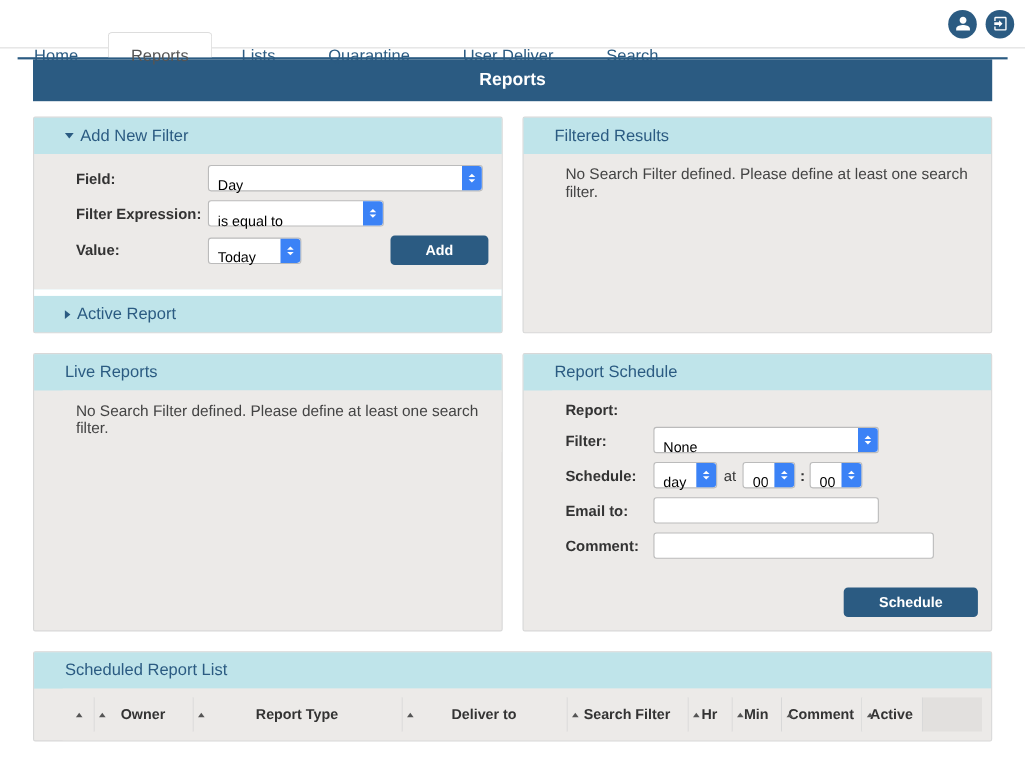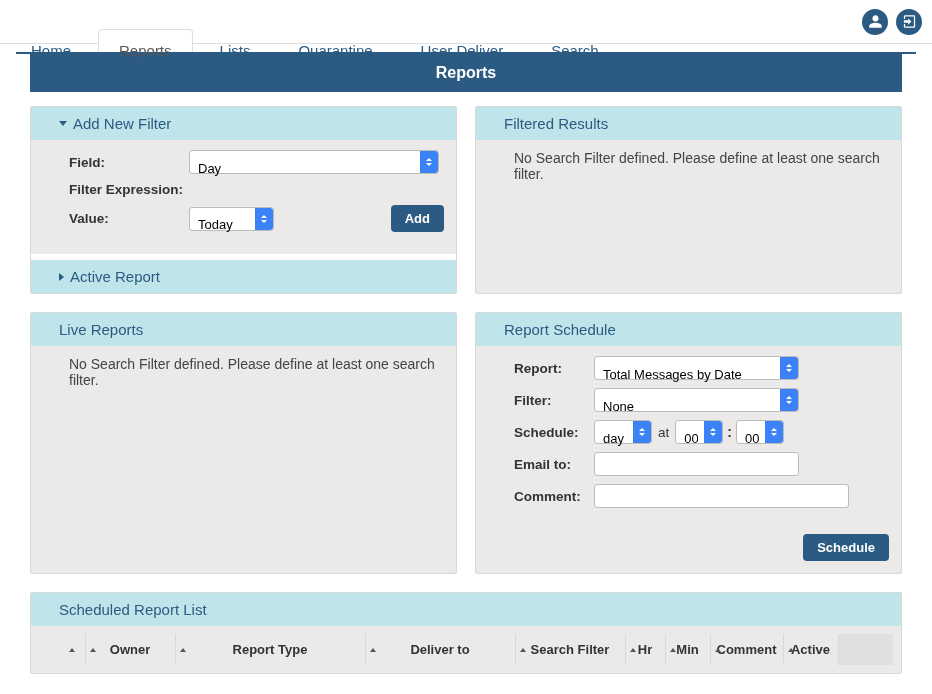--- a/index.html
+++ b/index.html
@@ -148,21 +148,21 @@
     border-right: 3px solid transparent;
   }
   .select-wrap .sel-btn::before { border-bottom: 3px solid #fff; margin-bottom: 2px; }
   .select-wrap .sel-btn::after  { border-top: 3px solid #fff; }
 
   .btn-dark {
     background: #2b5b82;
     color: #fff;
     border: none;
     border-radius: 4px;
-    padding: 6px 14px;
+    padding: 6px 32px;
     font-weight: bold;
     font-size: 13px;
     cursor: pointer;
   }
   .add-row { display: flex; align-items: center; }
   .add-row .btn-dark { margin-left: auto; }
 
   input[type=text] {
     border: 1px solid #bbb;
     border-radius: 3px;
@@ -241,20 +241,26 @@
             <label>Field:</label>
             <div class="select-wrap" style="width:250px">
               <select>
                 <option>Day</option>
               </select>
               <div class="sel-btn"></div>
             </div>
           </div>
           <div class="form-row">
             <label>Filter Expression:</label>
+            <div class="select-wrap" style="width:160px">
+              <select>
+                <option>is equal to</option>
+              </select>
+              <div class="sel-btn"></div>
+            </div>
           </div>
           <div class="form-row add-row">
             <label>Value:</label>
             <div class="select-wrap" style="width:85px">
               <select>
                 <option>Today</option>
               </select>
               <div class="sel-btn"></div>
             </div>
             <button class="btn-dark">Add</button>
@@ -281,26 +287,20 @@
       <div class="panel-body msg">No Search Filter defined. Please define at least one search filter.</div>
     </div>
 
     <div class="panel">
       <div class="panel-header">
         <span>Report Schedule</span>
       </div>
       <div class="panel-body">
         <div class="form-row sched">
           <label>Report:</label>
-          <div class="select-wrap" style="width:205px">
-            <select>
-              <option>Total Messages by Date</option>
-            </select>
-            <div class="sel-btn"></div>
-          </div>
         </div>
         <div class="form-row sched">
           <label>Filter:</label>
           <div class="select-wrap" style="width:205px">
             <select>
               <option>None</option>
             </select>
             <div class="sel-btn"></div>
           </div>
         </div>

